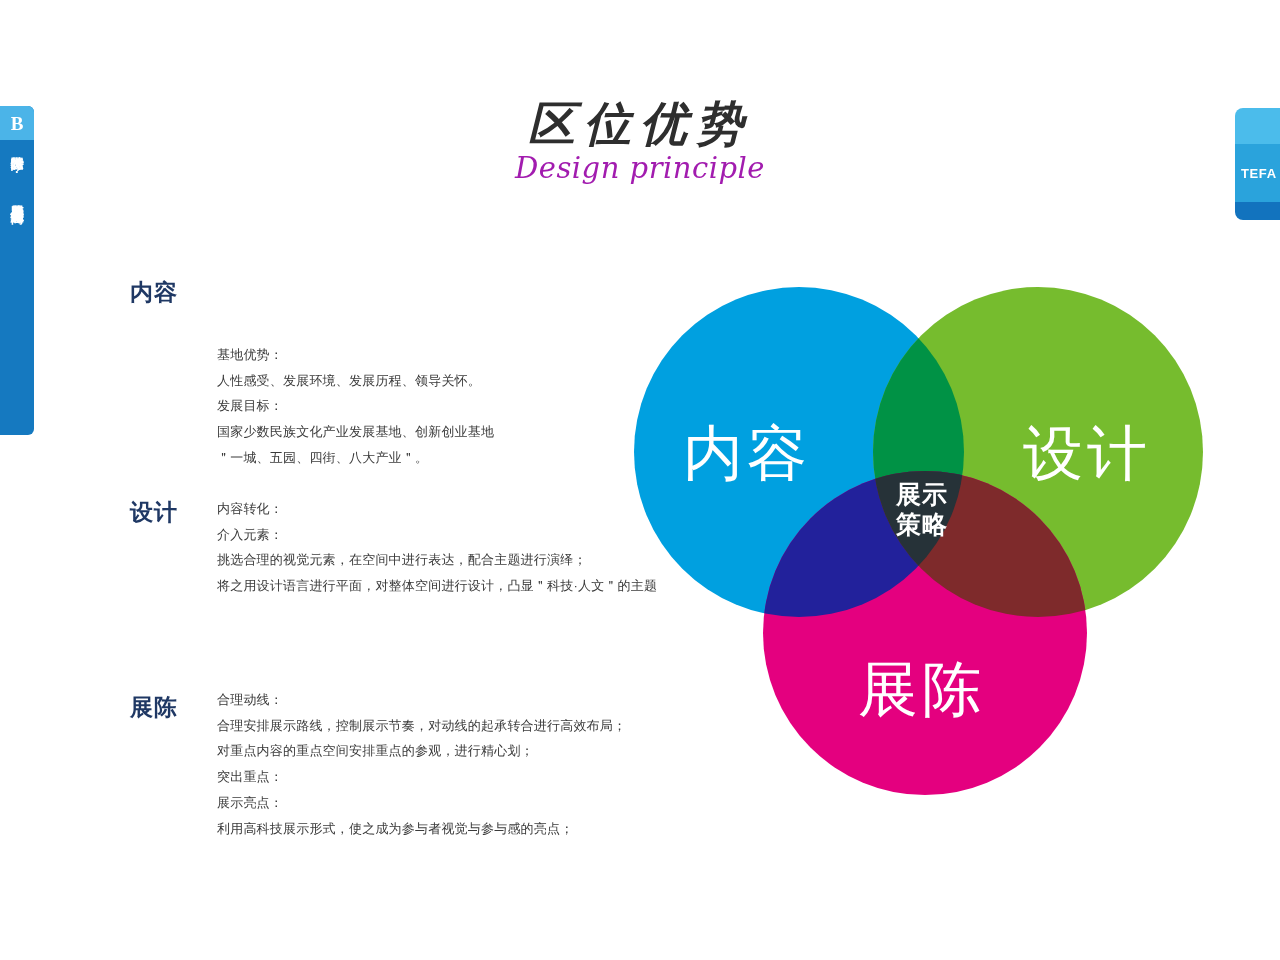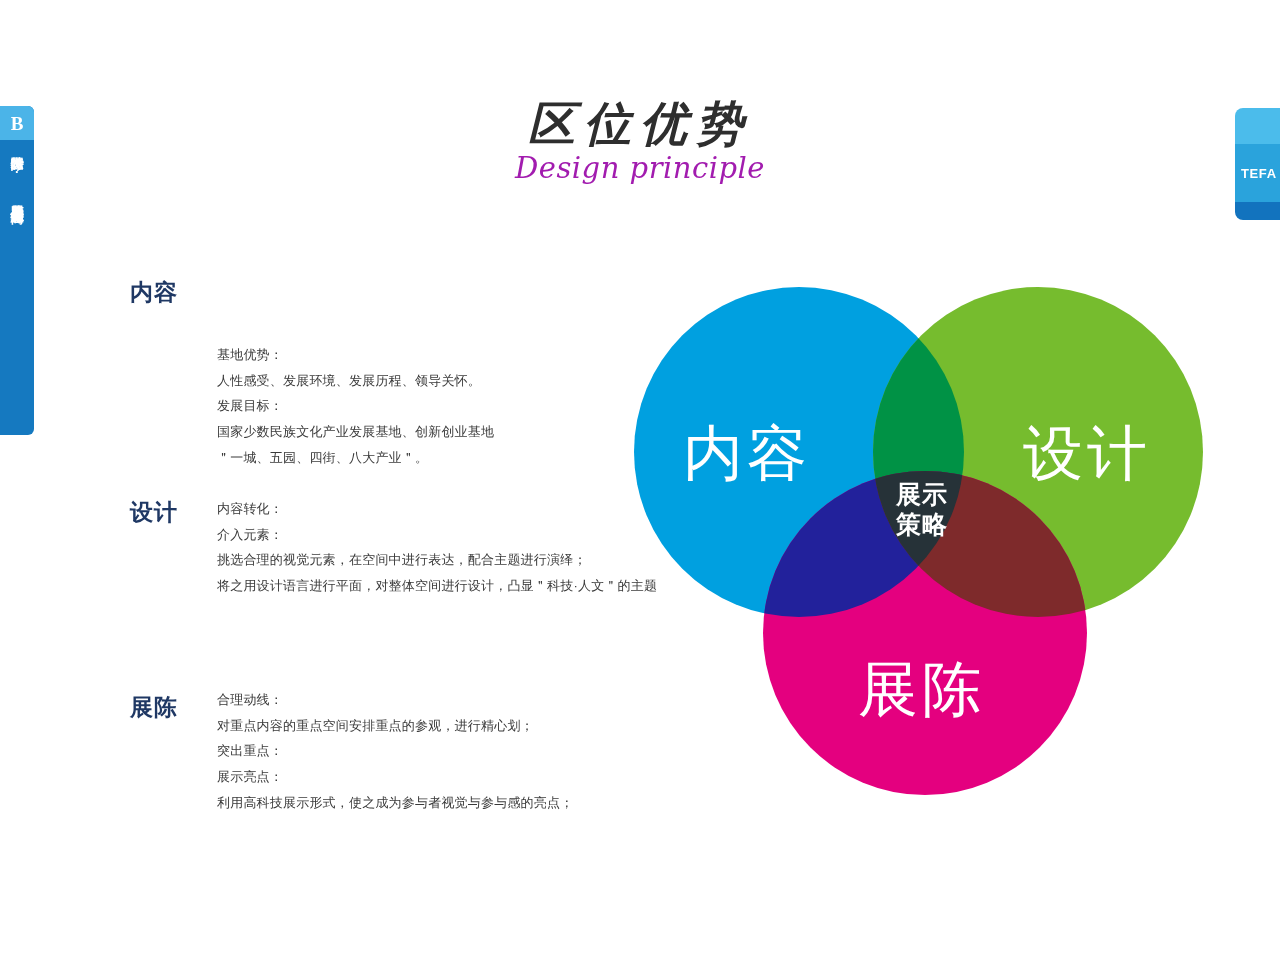--- a/index.html
+++ b/index.html
@@ -224,20 +224,21 @@
       <p>介入元素：</p>
       <p>挑选合理的视觉元素，在空间中进行表达，配合主题进行演绎；</p>
       <p>将之用设计语言进行平面，对整体空间进行设计，凸显＂科技·人文＂的主题</p>
     </div>
   </div>
 
   <div class="section" id="section-exhibit">
     <div class="heading" style="color: rgb(31, 56, 100);">展陈</div>
     <div class="lines">
       <p>合理动线：</p>
+      <p>合理安排展示路线，控制展示节奏，对动线的起承转合进行高效布局；</p>
       <p>对重点内容的重点空间安排重点的参观，进行精心划；</p>
       <p>突出重点：</p>
       <p>展示亮点：</p>
       <p>利用高科技展示形式，使之成为参与者视觉与参与感的亮点；</p>
     </div>
   </div>
 
 </div>
 
 <div id="venn">

